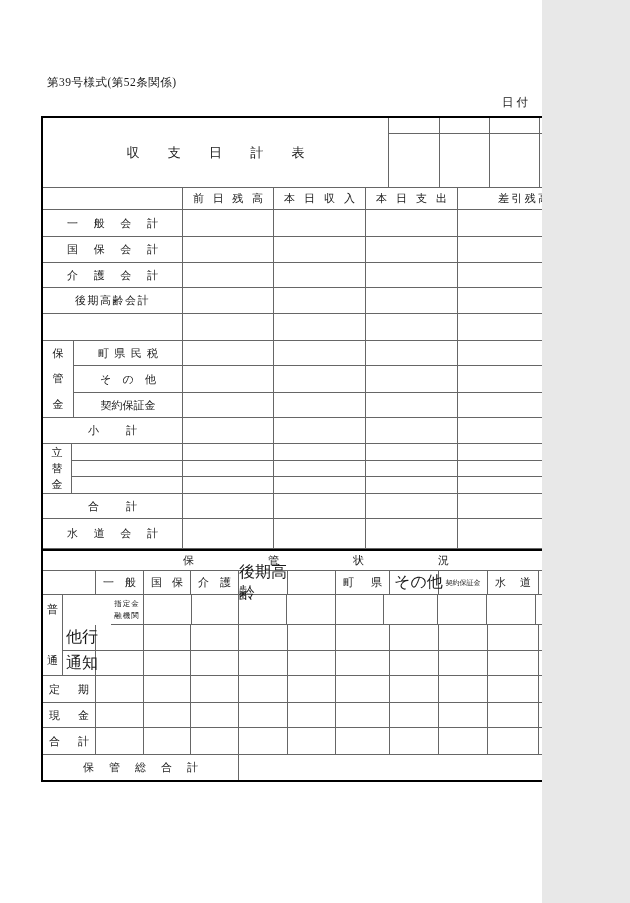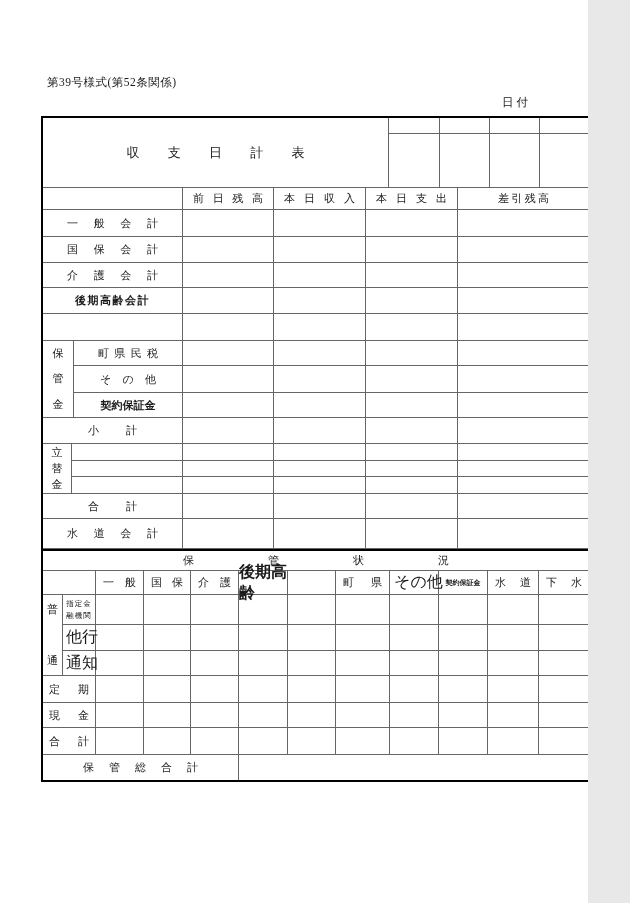--- a/index.html
+++ b/index.html
@@ -1,18 +1,18 @@
 <!DOCTYPE html>
 <html><head>
 <meta charset="utf-8">
 <style>
   :root { --ln:#666; --bd:#000; --ink:#1a1a1a; }
   * { margin:0; padding:0; box-sizing:border-box; }
   body { background:#e8e8e8; }
-  .page { position:relative; width:588px; height:903px; background:#fff;
+  .page { position:relative; width:542px; height:903px; background:#fff;
           font-family:"Liberation Serif","DejaVu Serif",serif; color:var(--ink); overflow:hidden; }
   .form-number { position:absolute; left:47px; top:75px; font-size:11.5px; letter-spacing:.5px; }
   .date-label { position:absolute; left:502px; top:95px; font-size:11.5px; letter-spacing:3px; }
 
   .sheet { position:absolute; left:41px; top:116px; width:550px; border:2px solid var(--bd); background:#fff; }
 
   .row { display:flex; }
   .row > div { height:100%; }
   .c { border-right:1px solid var(--ln); border-bottom:1px solid var(--ln); }
   .ce { flex:1; border-right:none; border-bottom:1px solid var(--ln); }
@@ -23,21 +23,21 @@
   .h30{height:30px}.h20{height:20px}.h24{height:24px}.h17{height:17px}.h16{height:16px}
   .h50{height:50px}.h77{height:77px}.h81{height:81px}
 
   
   .w140{width:140px}.w91{width:91px}.w92{width:92px}
   .w31{width:31px}.w109{width:109px}.w29{width:29px}.w111{width:111px}
   
   .k53{width:53px}.k48{width:48px}.k47{width:47px}.k49{width:49px}.k54{width:54px}
   .k51{width:51px}.k20{width:20px}.k33{width:33px}.k196{width:196px}
 
-  .lb { display:flex; align-items:center; justify-content:center; font-size:11px;font-weight:bold; }
+  .lb { display:flex; align-items:center; justify-content:center; font-size:11px; }
   .spread { display:flex; align-items:center; justify-content:space-between; font-size:11px; }
   .p3{padding:0 3px}.p4{padding:0 4px}.p6{padding:0 6px}.p7{padding:0 7px}
   .p10{padding:0 10px}.p24{padding:0 24px}.p26{padding:0 26px}.p40{padding:0 40px}
   .p45{padding:0 45px}.p140{padding:0 140px}
   .f10{font-size:16px}.f7{font-size:7px}
   .ls15{letter-spacing:1.5px}
 
   .vcol { display:flex; flex-direction:column; justify-content:space-around; align-items:center;
           font-size:11px; border-right:1px solid var(--ln); border-bottom:1px solid var(--ln); }
   .vcol.between { justify-content:space-between; padding:7px 0; }
@@ -47,21 +47,21 @@
   .title-cell { width:346px; border-right:1px solid var(--ln); border-bottom:1px solid var(--ln);
                 display:flex; align-items:center; justify-content:center; }
   .title { display:flex; justify-content:space-between; width:178px; font-size:13px; }
   .date-grid { flex:1; display:grid; grid-template-columns:repeat(4,1fr); grid-template-rows:16px 1fr; }
   .dc { border-left:1px solid var(--ln); border-bottom:1px solid var(--ln); }
   .dc:nth-child(4n+1){ border-left:none; }
 
   .lower { border-top:2px solid var(--bd); }
   .full { flex:1; border-bottom:1px solid var(--ln); }
   .wrap2 { display:flex; align-items:center; justify-content:center; text-align:center;
-           font-size:7.5px; line-height:1.5; letter-spacing:1px; }
+           font-size:7.5px; line-height:1.5; letter-spacing:1px;margin-left:48px; }
   .wrap2 span { display:block; width:27px; }
 </style>
 </head>
 <body>
 
 <div class="page">
   <div class="form-number">第39号様式(第52条関係)</div>
   <div class="date-label">日付</div>
 
   <div class="sheet">

